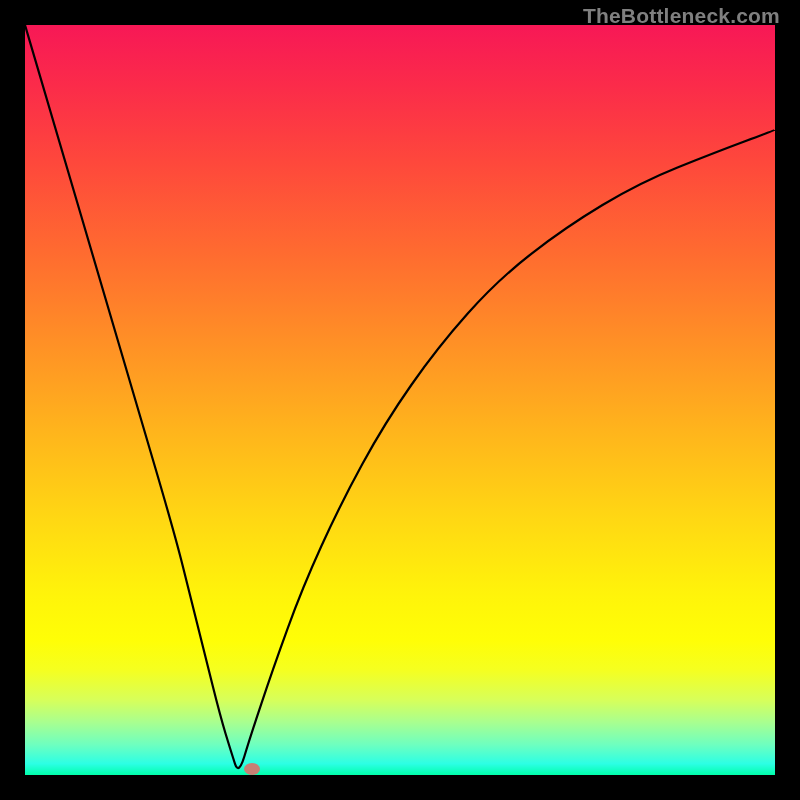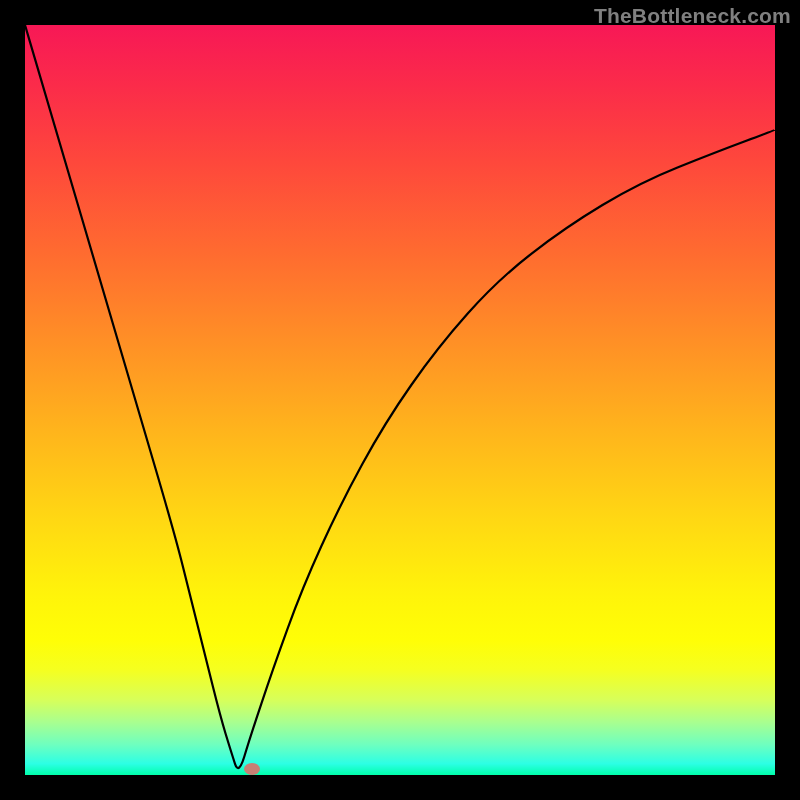--- a/index.html
+++ b/index.html
@@ -45,21 +45,21 @@
       #d7ff5a 90%,
       #a8ff90 93%,
       #6dffc0 96%,
       #2cffe4 98.5%,
       #00ffab 100%
     );
   }
   .watermark {
     position: absolute;
     top: 4px;
-    right: 9px;
+    right: 20px;
     color: #808080;
     font-size: 21px;
     font-weight: bold;
     letter-spacing: 0.2px;
     z-index: 10;
   }
   svg.curve {
     position: absolute;
     left: 0;
     top: 0;

